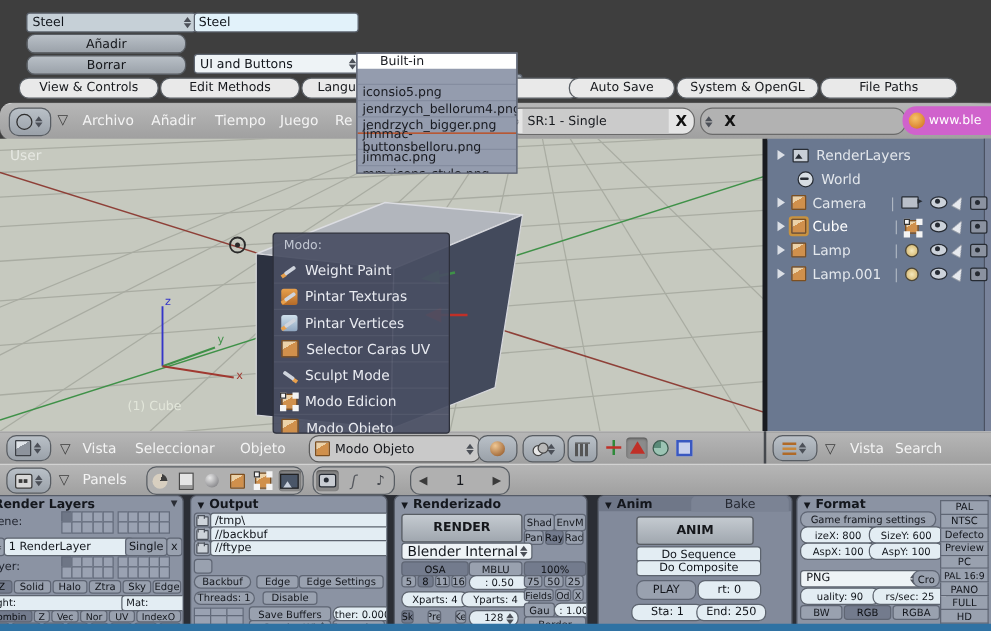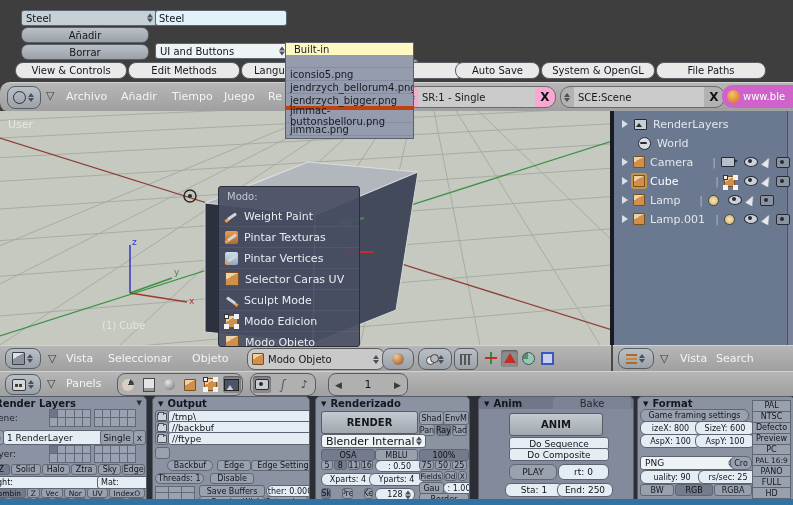--- a/index.html
+++ b/index.html
@@ -118,34 +118,33 @@
         <i class="dn" style="position:static;display:block;"></i>
       </span>
   </div>
   <div class="abs" style="left:46px;top:89px;color:#3c3c3c;font-size:11px;">▽</div>
   <div class="abs mtext" style="left:66px;top:90px;">Archivo</div>
   <div class="abs mtext" style="left:121px;top:90px;">Añadir</div>
   <div class="abs mtext" style="left:172px;top:90px;">Tiempo</div>
   <div class="abs mtext" style="left:224px;top:90px;">Juego</div>
   <div class="abs mtext" style="left:268px;top:90px;">Re</div>
 
-  <div class="abs" style="left:406px;top:86px;width:148px;height:20px;background:#f9a8d4;border:1px solid #6a6a6a;border-radius:10px;display:flex;align-items:center;overflow:hidden;">
+  <div class="abs" style="left:406px;top:86px;width:148px;height:20px;background:#e5e5e5;border:1px solid #6a6a6a;border-radius:10px;display:flex;align-items:center;overflow:hidden;">
     <span class="step" style="position:static;transform:none;margin:0 2px;">
         <i class="up" style="position:static;display:block;margin-bottom:1px;"></i>
         <i class="dn" style="position:static;display:block;"></i>
       </span>
     <span style="flex:1;background:#cbcbcb;height:100%;display:flex;align-items:center;padding-left:4px;font-size:10px;">SR:1 - Single</span>
     <span class="x-close" style="width:20px;">X</span>
   </div>
   <div class="abs" style="left:560px;top:86px;width:163px;height:20px;background:#b2b2b2;border:1px solid #6a6a6a;border-radius:10px;display:flex;align-items:center;overflow:hidden;">
     <span class="step" style="position:static;transform:none;margin:0 3px;">
         <i class="up" style="position:static;display:block;margin-bottom:1px;"></i>
         <i class="dn" style="position:static;display:block;"></i>
       </span>
-    <span style="flex:1;background:#cbcbcb;height:100%;display:flex;align-items:center;padding-left:4px;font-size:10px;">SCE:Scene</span>
     <span class="x-close" style="width:20px;">X</span>
   </div>
   <div class="abs" style="left:722px;top:85px;width:71px;height:23px;background:#d062cc;border-radius:11px 0 0 11px;display:flex;align-items:center;gap:3px;padding-left:5px;">
     <span style="width:13px;height:13px;border-radius:50%;background:radial-gradient(circle at 40% 35%,#f6c26a,#d06a18);position:relative;"></span>
     <span style="color:#fff;font-size:10px;">www.ble</span>
   </div>
 
   <div class="abs" style="left:0;top:111px;width:612px;height:234px;background:#c6c9bf;overflow:hidden;">
     <svg width="612" height="234" viewBox="0 0 612 234">
 
@@ -227,26 +226,26 @@
         <span class="editmode-ic"></span>
         <span>Modo Edicion</span>
       </div>
     <div class="menu-item" style="border-bottom:none;">
         <span class="cube-ic" style="width:12px;height:12px;"></span>
         <span>Modo Objeto</span>
       </div>
   </div>
 
   <div class="abs" style="left:285px;top:42px;width:127px;height:95px;background:#949cae;border:1px solid #595f6d;z-index:20;font-size:10px;color:#181a20;overflow:hidden;">
-    <div style="height:12px;background:#fef9c3;display:flex;align-items:center;padding-left:8px;">Built-in</div>
+    <div style="height:12px;background:#ffffff;display:flex;align-items:center;padding-left:18px;">Built-in</div>
     <div style="height:12px;"></div>
     <div style="height:12px;display:flex;align-items:center;padding-left:4px;border-top:1px solid #858da0;">iconsio5.png</div>
     <div style="height:12px;display:flex;align-items:center;padding-left:4px;border-top:1px solid #858da0;">jendrzych_bellorum4.png</div>
     <div style="height:12px;display:flex;align-items:center;padding-left:4px;border-top:1px solid #858da0;">jendrzych_bigger.png</div>
-    <div style="height:12px;display:flex;align-items:center;padding-left:4px;border-top:4px solid #c2410c;">jimmac-buttonsbelloru.png</div>
+    <div style="height:12px;display:flex;align-items:center;padding-left:4px;border-top:1px solid #c2410c;">jimmac-buttonsbelloru.png</div>
     <div style="height:12px;display:flex;align-items:center;padding-left:4px;border-top:1px solid #858da0;">jimmac.png</div>
     <div style="height:12px;display:flex;align-items:center;padding-left:4px;border-top:1px solid #858da0;">mm_icons_style.png</div>
   </div>
 
   <div class="abs" style="left:610px;top:111px;width:4px;height:234px;background:#191b20;"></div>
   <div class="abs" style="left:614px;top:111px;width:179px;height:234px;background:#6a7890;color:#e3e7ec;font-size:11px;">
     <div class="abs" style="right:0;top:0;width:5px;height:100%;background:#78829a;border-left:1px solid #4a5162;"></div>
     <div class="abs" style="left:8px;top:4px;width:165px;height:18px;display:flex;align-items:center;gap:6px;">
       <span class="tri-r"></span>
       <span class="photo-ic"></span>
@@ -269,21 +268,21 @@
     <div class="abs" style="left:8px;top:61px;width:168px;height:18px;display:flex;align-items:center;gap:5px;">
       <span class="tri-r"></span>
       <span class="cube-ic" style="box-shadow:0 0 0 2px #c8923f;"></span>
       <span style="flex:1;color:#ffffff;">Cube</span>
       <span style="color:#aeb6c2;">|</span>
       <span class="editmode-ic" style="width:9px;height:9px;margin-right:4px;"></span>
       <span class="eye-ic"></span>
       <span class="cur-ic"></span>
       <span class="cam-ic"></span>
     </div>
-    <div class="abs" style="left:8px;top:80px;width:152px;height:18px;display:flex;align-items:center;gap:5px;">
+    <div class="abs" style="left:8px;top:80px;width:168px;height:18px;display:flex;align-items:center;gap:5px;">
       <span class="tri-r"></span>
       <span class="cube-ic"></span>
       <span style="flex:1;">Lamp</span>
       <span style="color:#aeb6c2;">|</span>
       <span class="lamp-ic" style="margin-right:4px;"></span>
       <span class="eye-ic"></span>
       <span class="cur-ic"></span>
       <span class="cam-ic"></span>
     </div>
     <div class="abs" style="left:8px;top:99px;width:168px;height:18px;display:flex;align-items:center;gap:5px;">
@@ -534,21 +533,21 @@
     <div class="abs fld" style="left:15px;top:13px;width:138px;height:11px;font-size:9px;">/tmp\</div>
     <div class="abs tgl" style="left:2px;top:24px;width:12px;height:11px;">
         <span class="folder-ic"></span>
       </div>
     <div class="abs fld" style="left:15px;top:24px;width:138px;height:11px;font-size:9px;">//backbuf</div>
     <div class="abs tgl" style="left:2px;top:35px;width:12px;height:11px;">
         <span class="folder-ic"></span>
       </div>
     <div class="abs fld" style="left:15px;top:35px;width:138px;height:11px;font-size:9px;">//ftype</div>
     <div class="abs tgl" style="left:2px;top:50px;width:13px;height:10px;"></div>
-    <div class="abs" style="left:14px;top:63px;width:152px;height:11px;display:flex;gap:0;font-size:8px;">
+    <div class="abs" style="left:2px;top:63px;width:152px;height:11px;display:flex;gap:0;font-size:8px;">
       <span class="tgl" style="width:44px;border-radius:6px;">Backbuf</span>
       <span class="tgl" style="width:32px;margin-left:4px;">Edge</span>
       <span class="tgl" style="width:66px;">Edge Settings</span>
     </div>
     <div class="abs" style="left:2px;top:76px;width:152px;height:11px;display:flex;gap:2px;font-size:8px;">
       <span class="tgl num" style="width:48px;border-radius:6px;">Threads: 1</span>
       <span class="tgl" style="width:44px;margin-left:4px;">Disable</span>
       <span class="tgl" style="width:50px;margin-top:28px;">Free Tex I</span>
     </div>
     <div class="abs grid-cells" style="left:2px;top:89px;width:40px;height:13px;grid-template-columns:repeat(3,1fr);">

